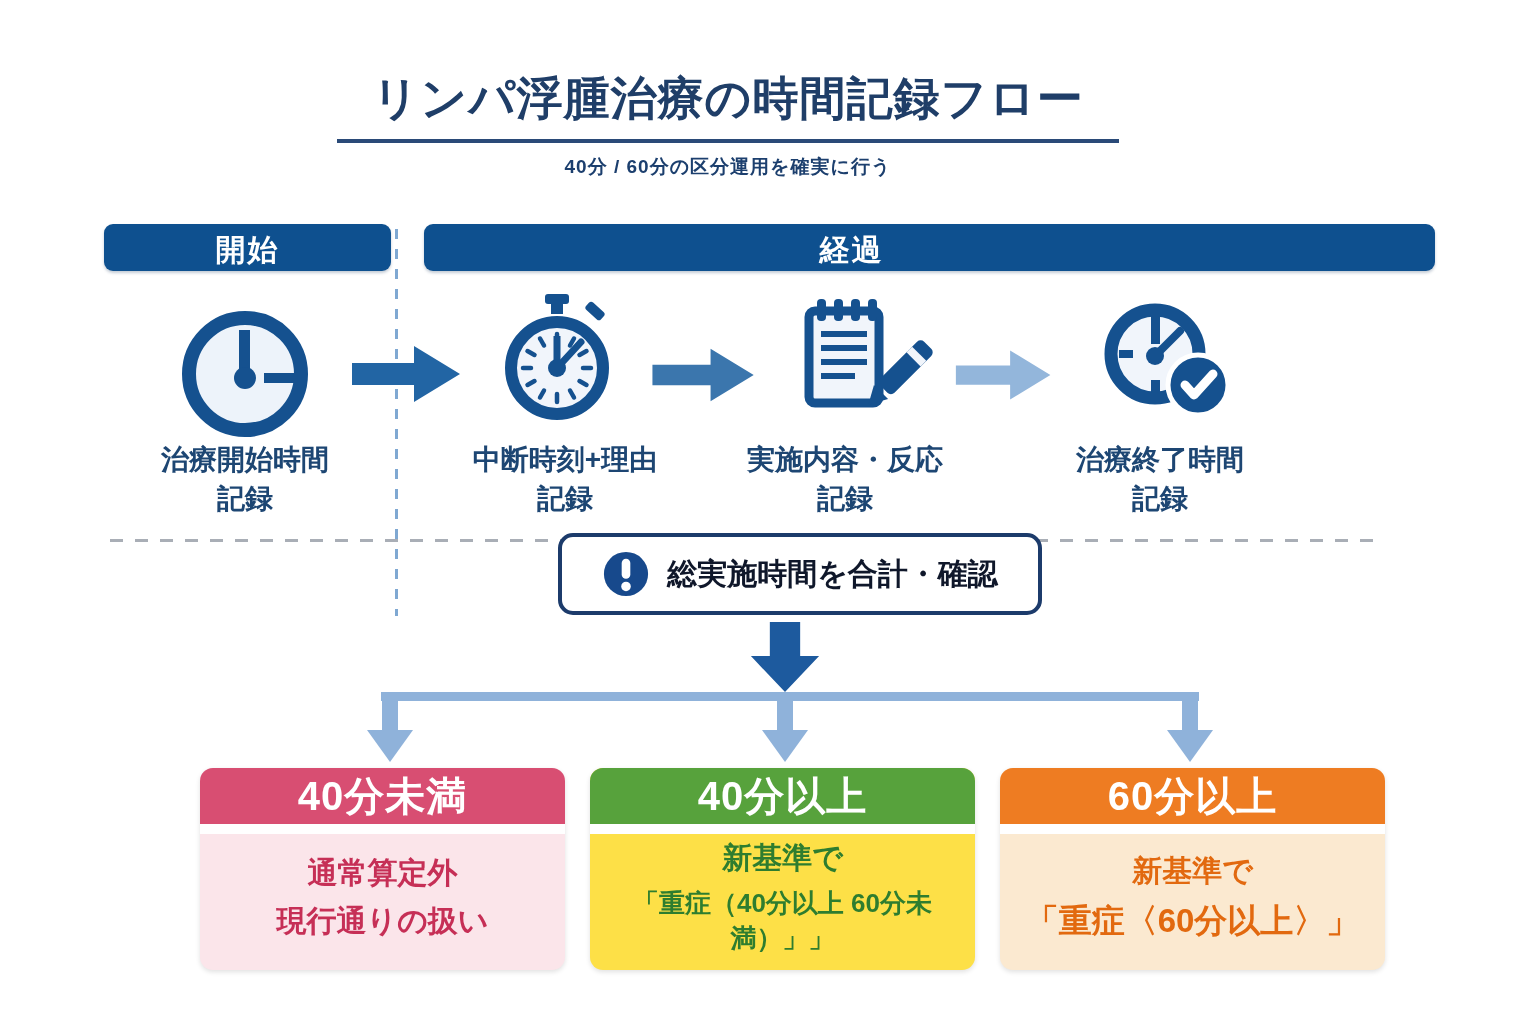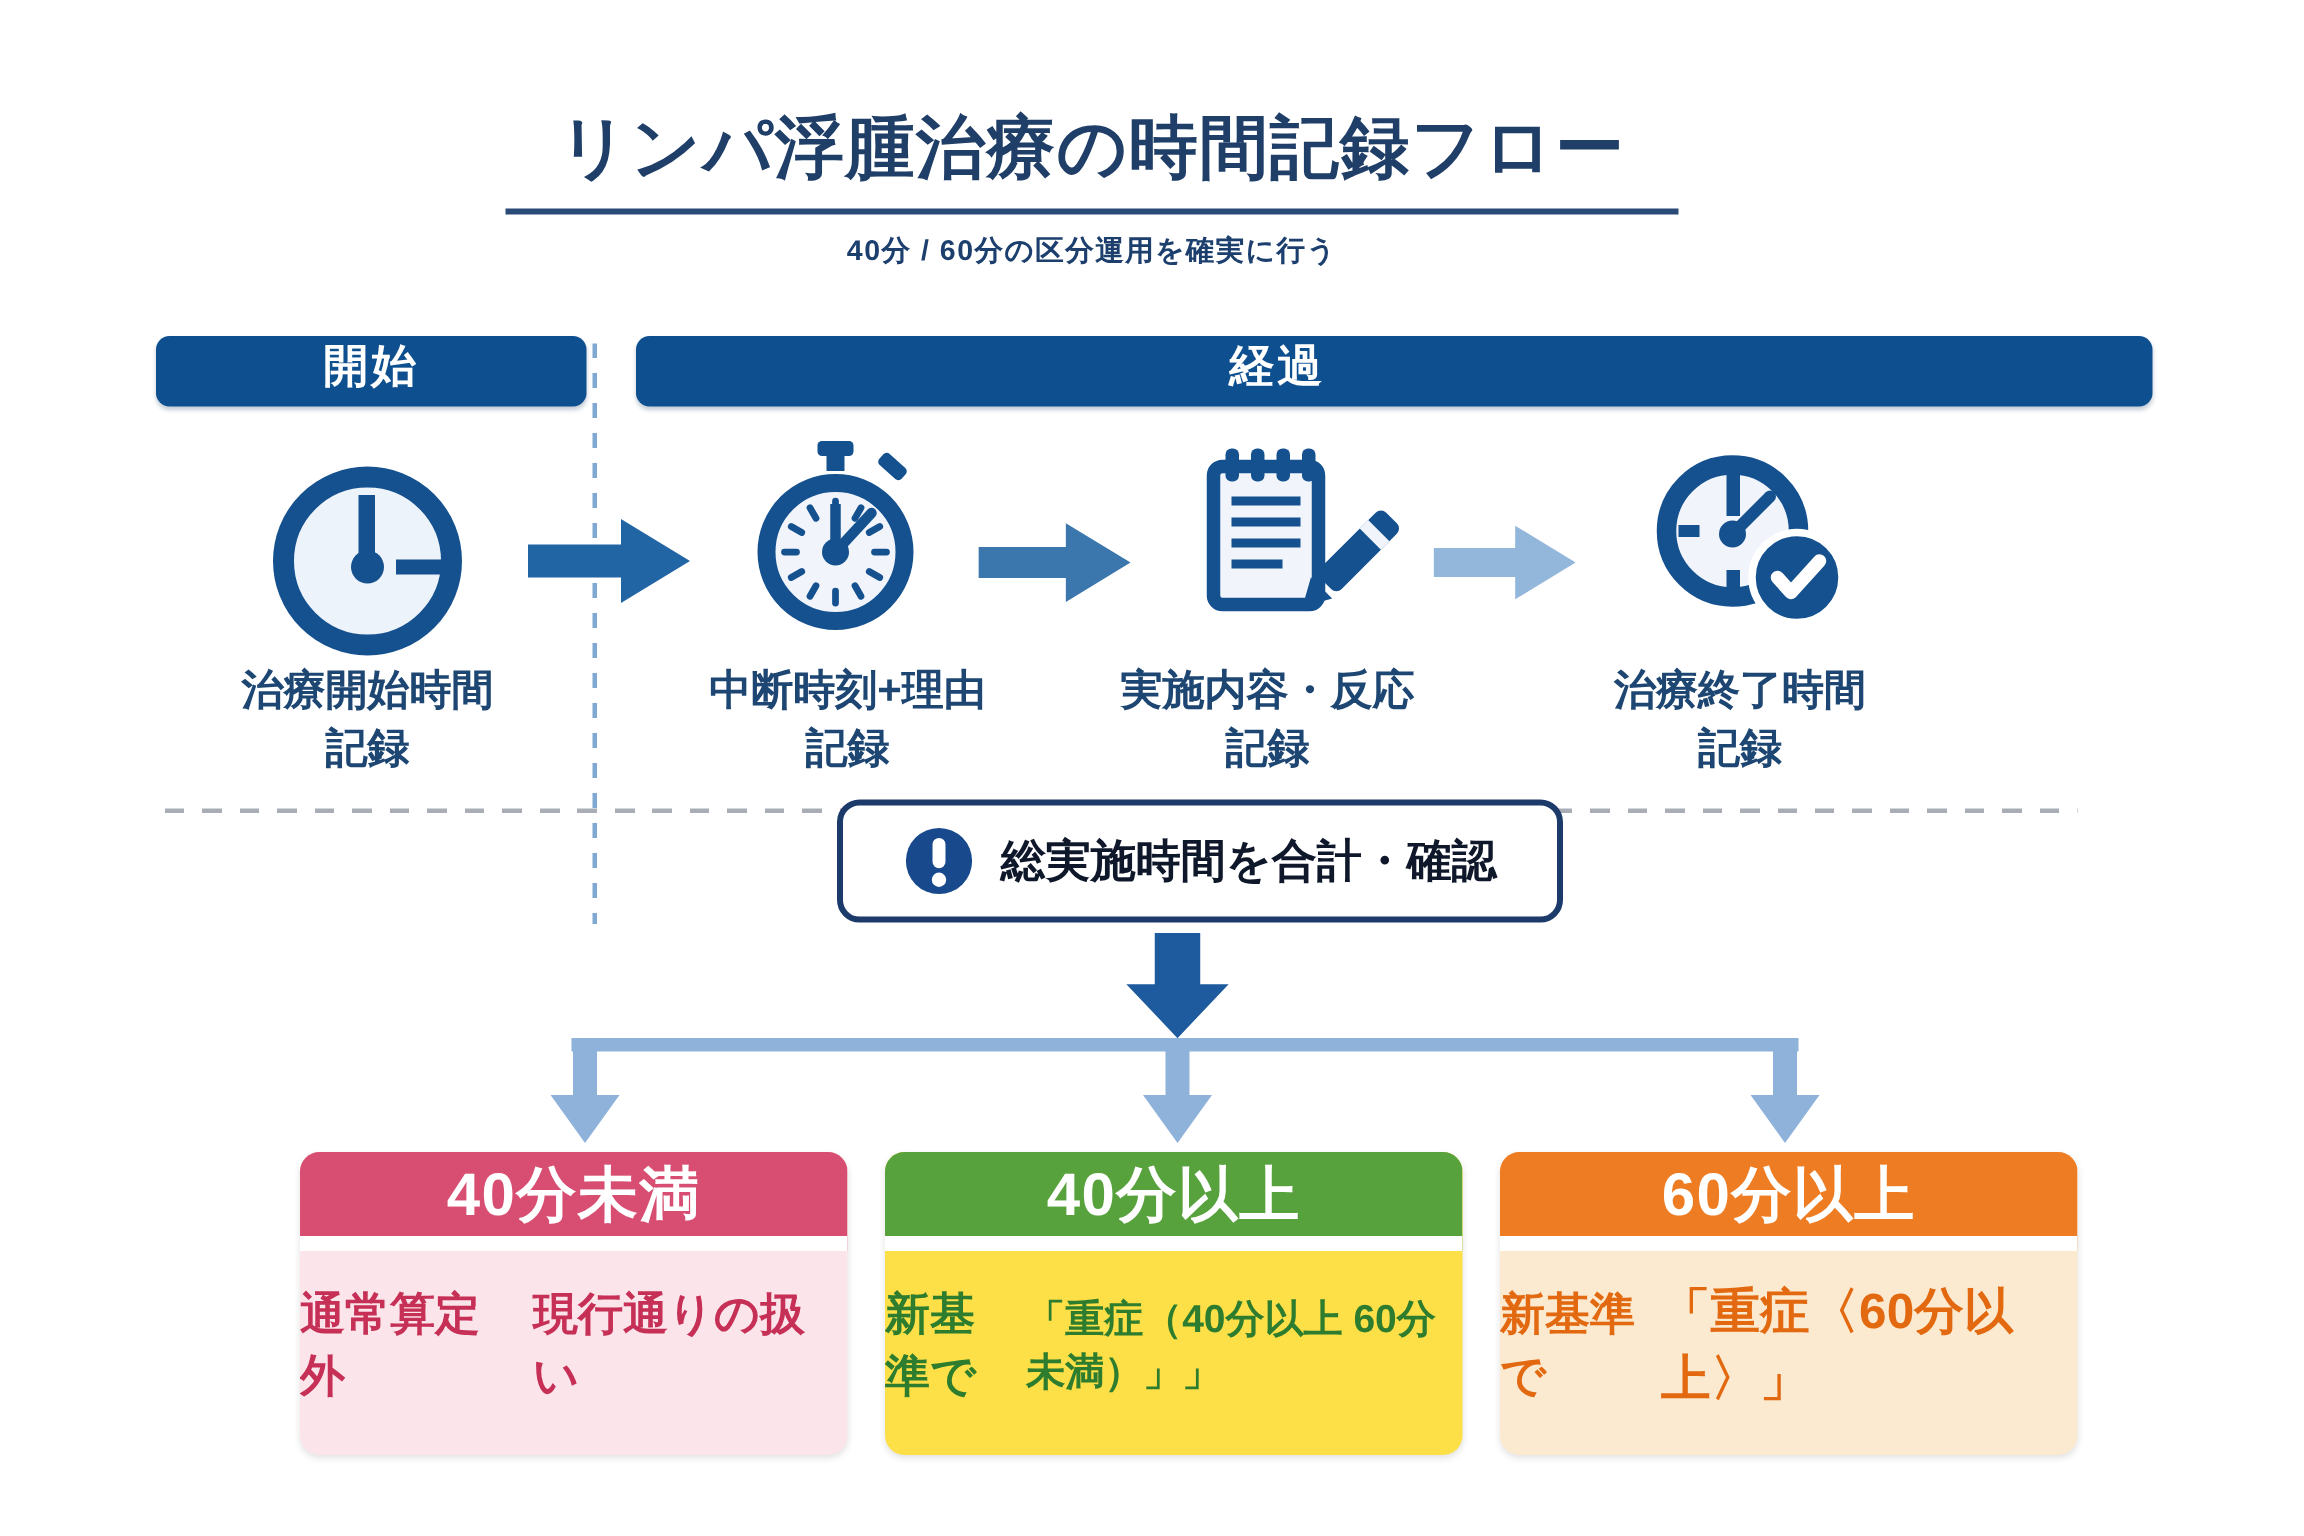--- a/index.html
+++ b/index.html
@@ -8,21 +8,21 @@
   #canvas{position:relative;width:1536px;height:1024px;background:#ffffff;overflow:hidden;margin-top:44px;}
 
   
   .hdr{position:absolute;left:0;top:24px;width:1456px;text-align:center;}
   .title{font-size:46px;font-weight:800;color:#1F3E68;letter-spacing:1px;}
   .title-underline{width:782px;height:4px;background:#2A4A78;margin:9px auto 0 auto;}
   .subtitle{margin-top:11px;font-size:19px;font-weight:800;color:#1C3F6E;letter-spacing:1px;}
 
   
   .phase-bar{position:absolute;top:180px;height:47px;background:#0E508F;border-radius:9px;
-             display:flex;align-items:flex-start;justify-content:center;
+             display:flex;align-items:flex-end;justify-content:center;
              box-shadow:0 2px 3px rgba(20,50,90,.25);}
   .phase-bar span{color:#ffffff;font-size:30px;font-weight:800;letter-spacing:2px;}
   #bar-start{left:104px;width:287px;}
   #bar-progress{left:424px;width:1011px;}
   #bar-progress span{transform:translateX(-78px);}
 
   
   .v-dash{position:absolute;left:395px;top:185px;width:3px;height:387px;
           background:repeating-linear-gradient(to bottom,#7FA8D2 0 10px,transparent 10px 20px);}
   .h-dash{position:absolute;left:110px;top:495px;width:1275px;height:3px;z-index:1;
@@ -38,22 +38,22 @@
               background:#ffffff;border:4px solid #1C3B6B;border-radius:15px;
               display:flex;align-items:center;justify-content:center;gap:17px;}
   .checkpoint span{font-size:30px;font-weight:800;color:#0f172a;}
 
   
   .branch{position:absolute;top:724px;height:202px;border-radius:13px;overflow:hidden;
           box-shadow:0 2px 5px rgba(0,0,0,.12);}
   .branch-header{height:66px;display:flex;align-items:center;justify-content:center;
                  border-bottom:10px solid #ffffff;}
   .branch-header span{color:#ffffff;font-size:40px;font-weight:800;letter-spacing:1px;}
-  .branch-body{height:126px;display:flex;flex-direction:row;align-items:center;
-               justify-content:center;gap:7px;font-weight:800;text-align:left;}
+  .branch-body{height:126px;display:flex;flex-direction:column;align-items:center;
+               justify-content:center;gap:7px;font-weight:800;text-align:center;}
   #branch-under40{left:200px;width:365px;background:#FBE5EA;}
   #branch-under40 .branch-header{background:#D84E72;}
   #branch-under40 .branch-body{color:#C62F56;font-size:30px;}
   #branch-over40{left:590px;width:385px;background:#fde047;}
   #branch-over40 .branch-header{background:#57A23C;}
   #branch-over40 .branch-body{color:#2E7D2F;font-size:30px;}
   #branch-over40 .line2{font-size:26px;}
   #branch-over60{left:1000px;width:385px;background:#FBE9D0;}
   #branch-over60 .branch-header{background:#EE7C22;}
   #branch-over60 .branch-body{color:#E2690F;font-size:30px;}

